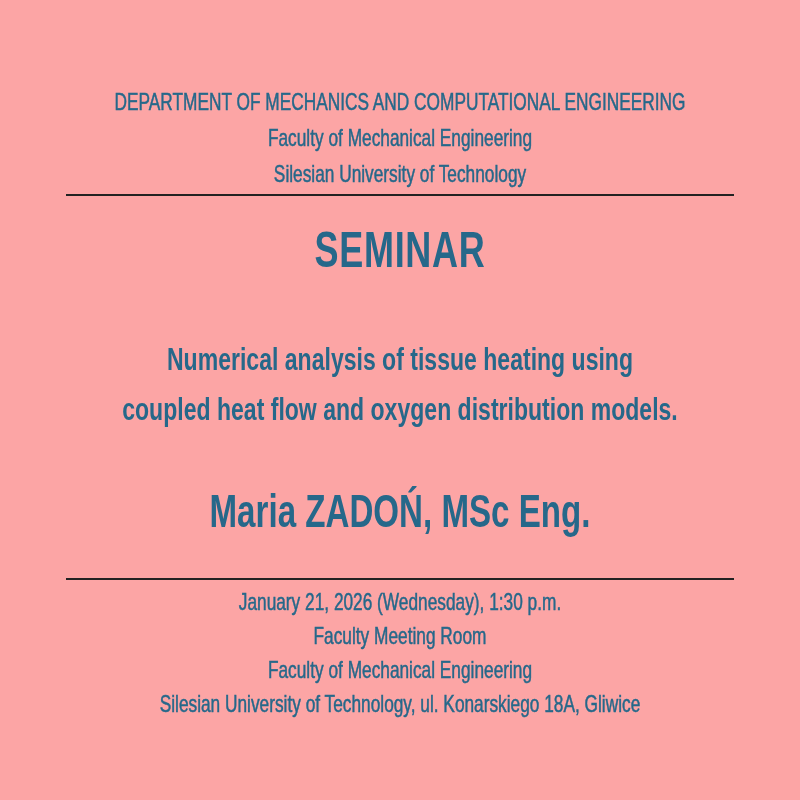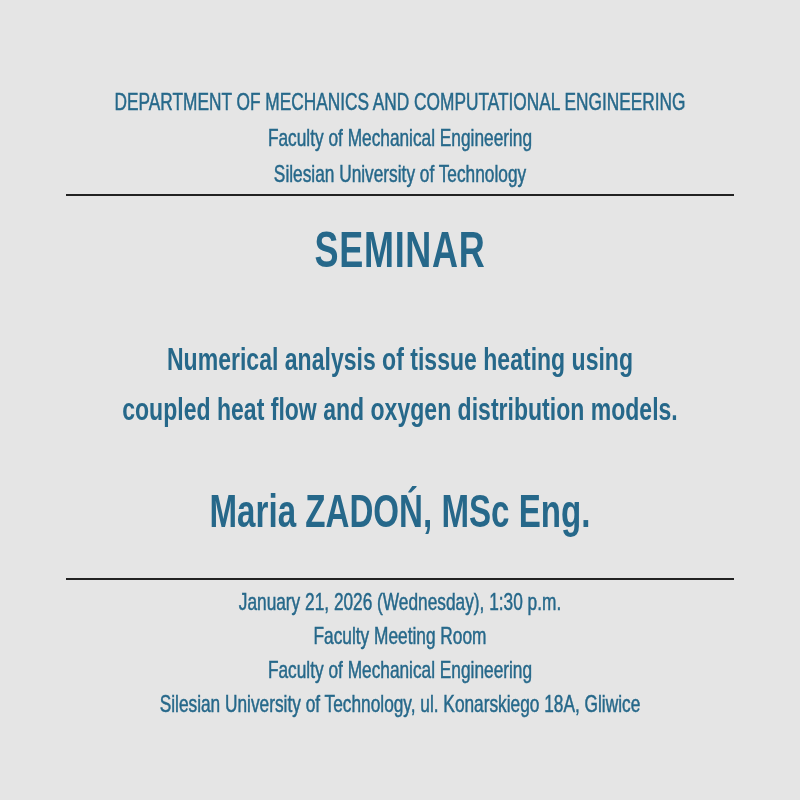--- a/index.html
+++ b/index.html
@@ -10,21 +10,21 @@
   body {
     width: 800px;
     height: 800px;
     font-family: "Liberation Sans", sans-serif;
     color: #26688A;
   }
   .flyer {
     position: relative;
     width: 800px;
     height: 800px;
-    background: #e5e5e5;
+    background: #fca5a5;
     text-align: center;
     overflow: hidden;
   }
   .condensed {
     transform: scaleX(0.72);
     transform-origin: 50% 50%;
   }
   .header {
     padding-top: 84px;
     font-size: 24px;

